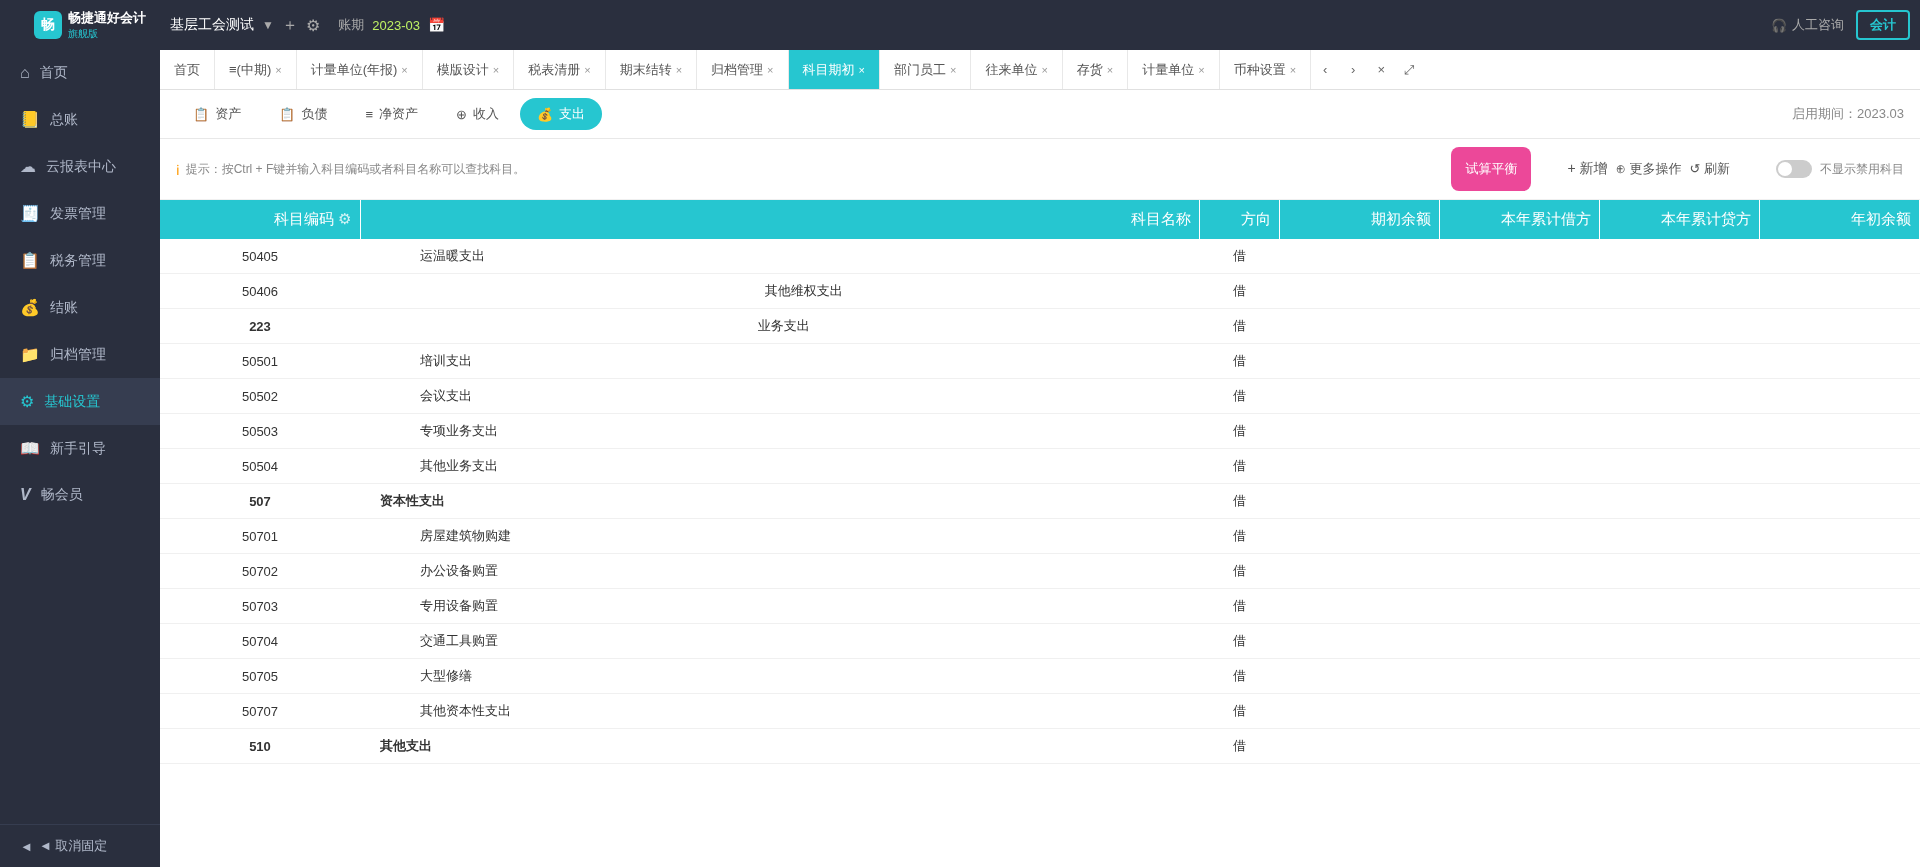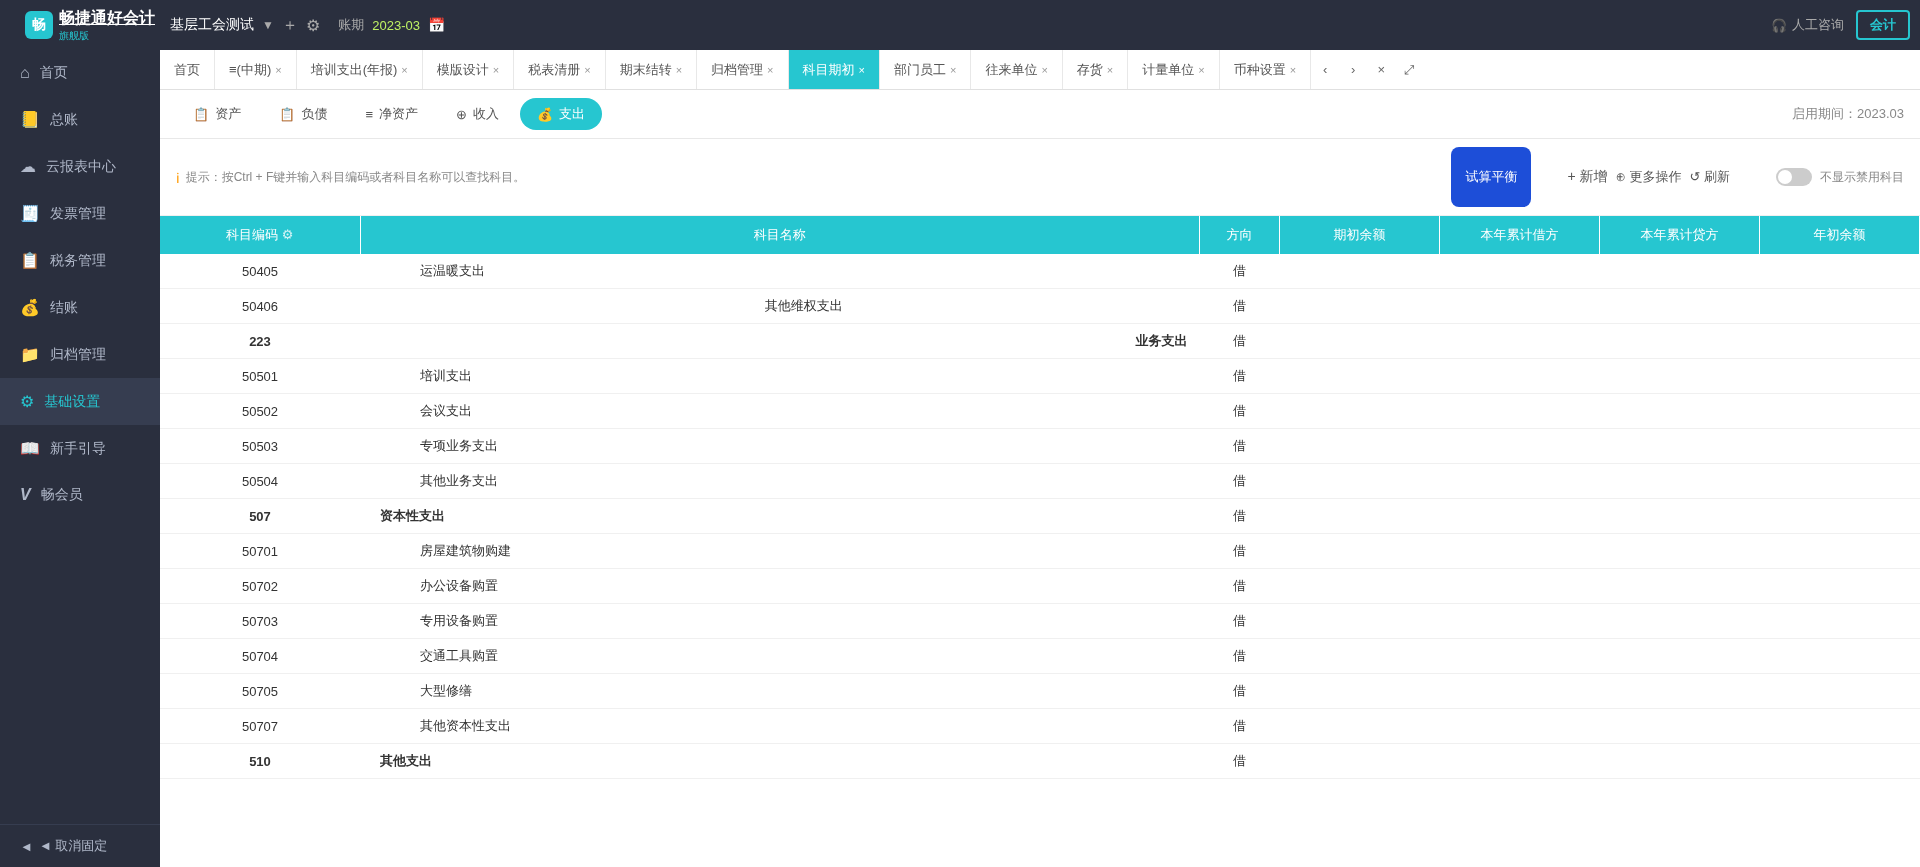--- a/index.html
+++ b/index.html
@@ -16,23 +16,22 @@
     }
     .logo-area {
       width: 160px;
       display: flex;
       flex-direction: column;
       align-items: center;
       justify-content: center;
     }
     .logo-title {
       color: #fff;
-      font-size: 16px;
+      font-size: 13px;
       font-weight: bold;
-      text-decoration: underline;
     }
     .logo-sub {
       color: #26c6d0;
       font-size: 10px;
     }
     .logo-icon {
       width: 28px; height: 28px;
       background: #26c6d0;
       border-radius: 6px;
       display: inline-flex; align-items: center; justify-content: center;
@@ -274,24 +273,24 @@
       border-collapse: collapse;
     }
     thead tr {
       background: #26c6d0;
       color: #fff;
       position: sticky;
       top: 0;
       z-index: 2;
     }
     thead th {
-      padding: 10px 26px;
-      font-size: 13px;
+      padding: 10px 8px;
+      font-size: 15px;
       font-weight: normal;
-      text-align: center;
+      text-align: right;
       border-right: 1px solid rgba(255,255,255,0.2);
     }
     tbody tr {
       border-bottom: 1px solid #f0f0f0;
     }
     tbody td {
       padding: 8px 12px;
       font-size: 13px;
       color: #333;
       text-align: center;
@@ -395,21 +394,21 @@
 
     <div class="tab-bar">
       <div class="tab-item">
         <span>首页</span>
       </div>
       <div class="tab-item">
         <span>≡(中期)</span>
         <span class="tab-close">×</span>
       </div>
       <div class="tab-item">
-        <span>培训支出(年报)</span>
+        <span>计量单位(年报)</span>
         <span class="tab-close">×</span>
       </div>
       <div class="tab-item">
         <span>模版设计</span>
         <span class="tab-close">×</span>
       </div>
       <div class="tab-item">
         <span>税表清册</span>
         <span class="tab-close">×</span>
       </div>
@@ -476,21 +475,21 @@
         </div>
         <div class="period-info">启用期间：2023.03</div>
       </div>
 
       <div class="hint-bar">
         <div class="hint-text">
           <span class="hint-icon">ℹ</span>
           <span>提示：按Ctrl + F键并输入科目编码或者科目名称可以查找科目。</span>
         </div>
         <div class="toggle-area">
-          <span style="background:#1d4ed8;color:#fff;padding:21px 14px;border-radius:8px;cursor:pointer;font-size:13px;">试算平衡</span>
+          <span style="background:#ec4899;color:#fff;padding:13px 14px;border-radius:8px;cursor:pointer;font-size:13px;">试算平衡</span>
           <div style="width:20px"></div>
           <span style="color:#555;cursor:pointer;font-size:14px;">+ 新增</span>
           <span style="color:#555;cursor:pointer;font-size:13px;">⊕ 更多操作</span>
           <span style="color:#555;cursor:pointer;font-size:13px;">↺ 刷新</span>
           <div style="width:30px"></div>
           <div class="toggle-switch">
             <div class="toggle-knob"></div>
           </div>
           <span>不显示禁用科目</span>
         </div>
@@ -526,21 +525,21 @@
       <td style="text-align:center;">50406</td>
       <td style="text-align:center;padding-left:60px;">其他维权支出</td>
       <td>借</td>
       <td></td>
       <td></td>
       <td></td>
       <td></td>
     </tr>
               <tr class="parent-row">
       <td style="font-weight:bold;text-align:center;">223</td>
-      <td style="text-align:right;padding-left:20px;font-weight:bold;">业务支出</td>
+      <td style="text-align:center;padding-left:20px;font-weight:normal;">业务支出</td>
       <td>借</td>
       <td></td>
       <td></td>
       <td></td>
       <td></td>
     </tr>
               <tr>
       <td style="text-align:center;">50501</td>
       <td style="text-align:left;padding-left:60px;">培训支出</td>
       <td>借</td>

